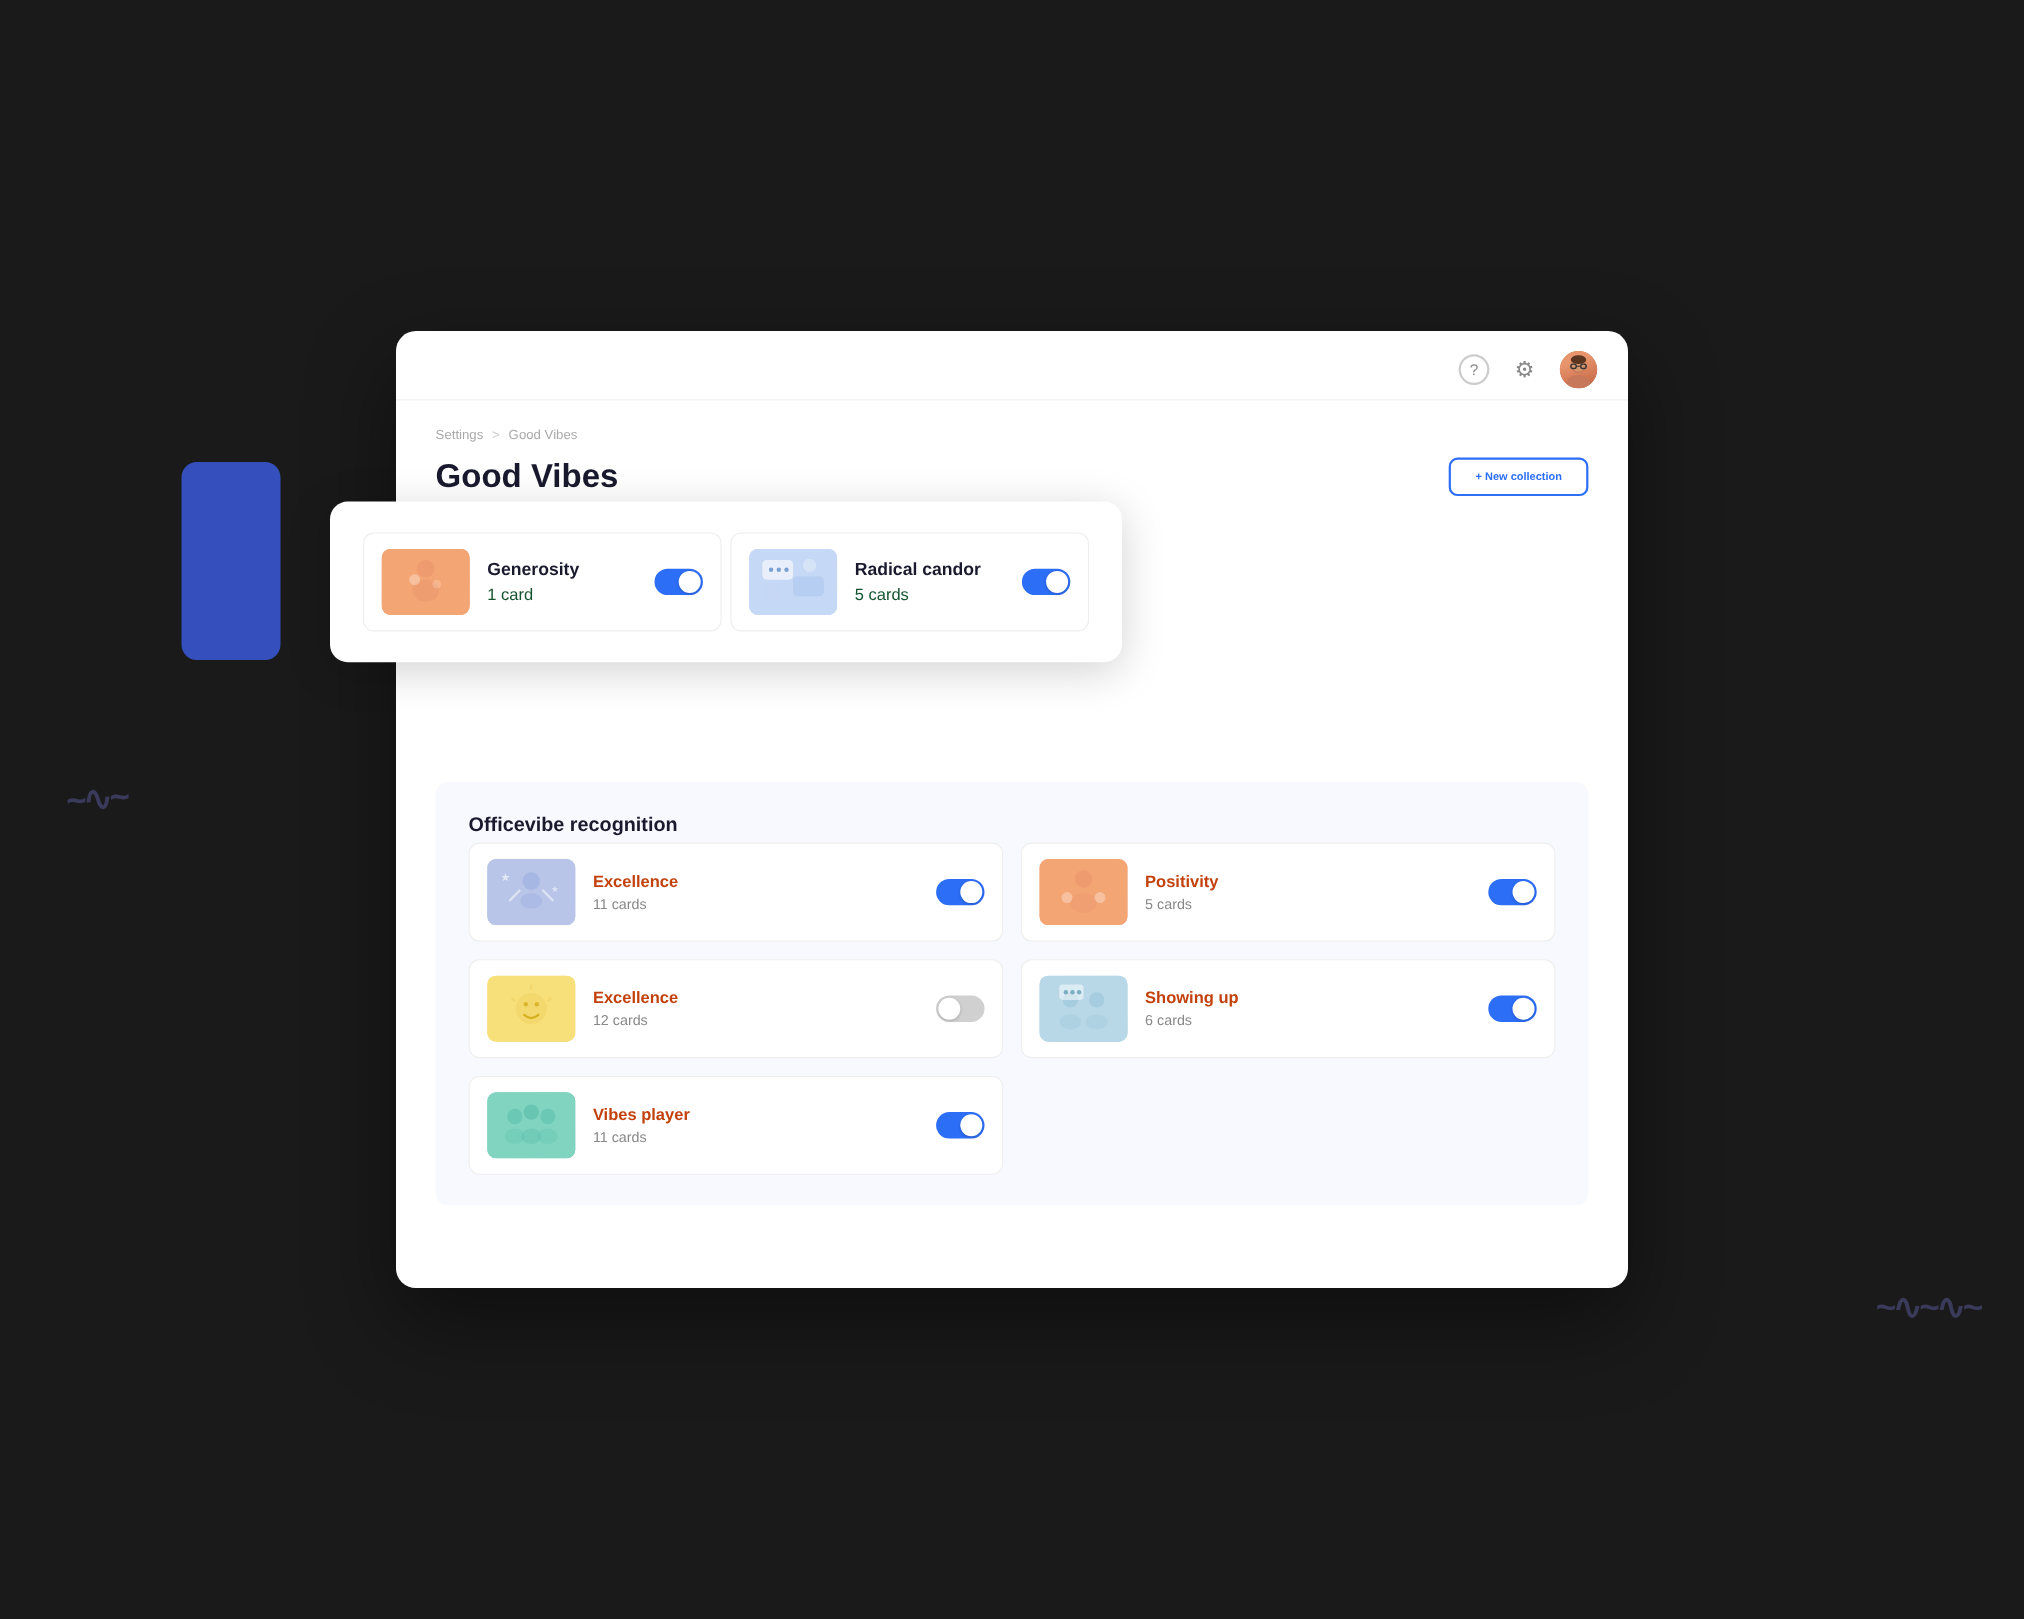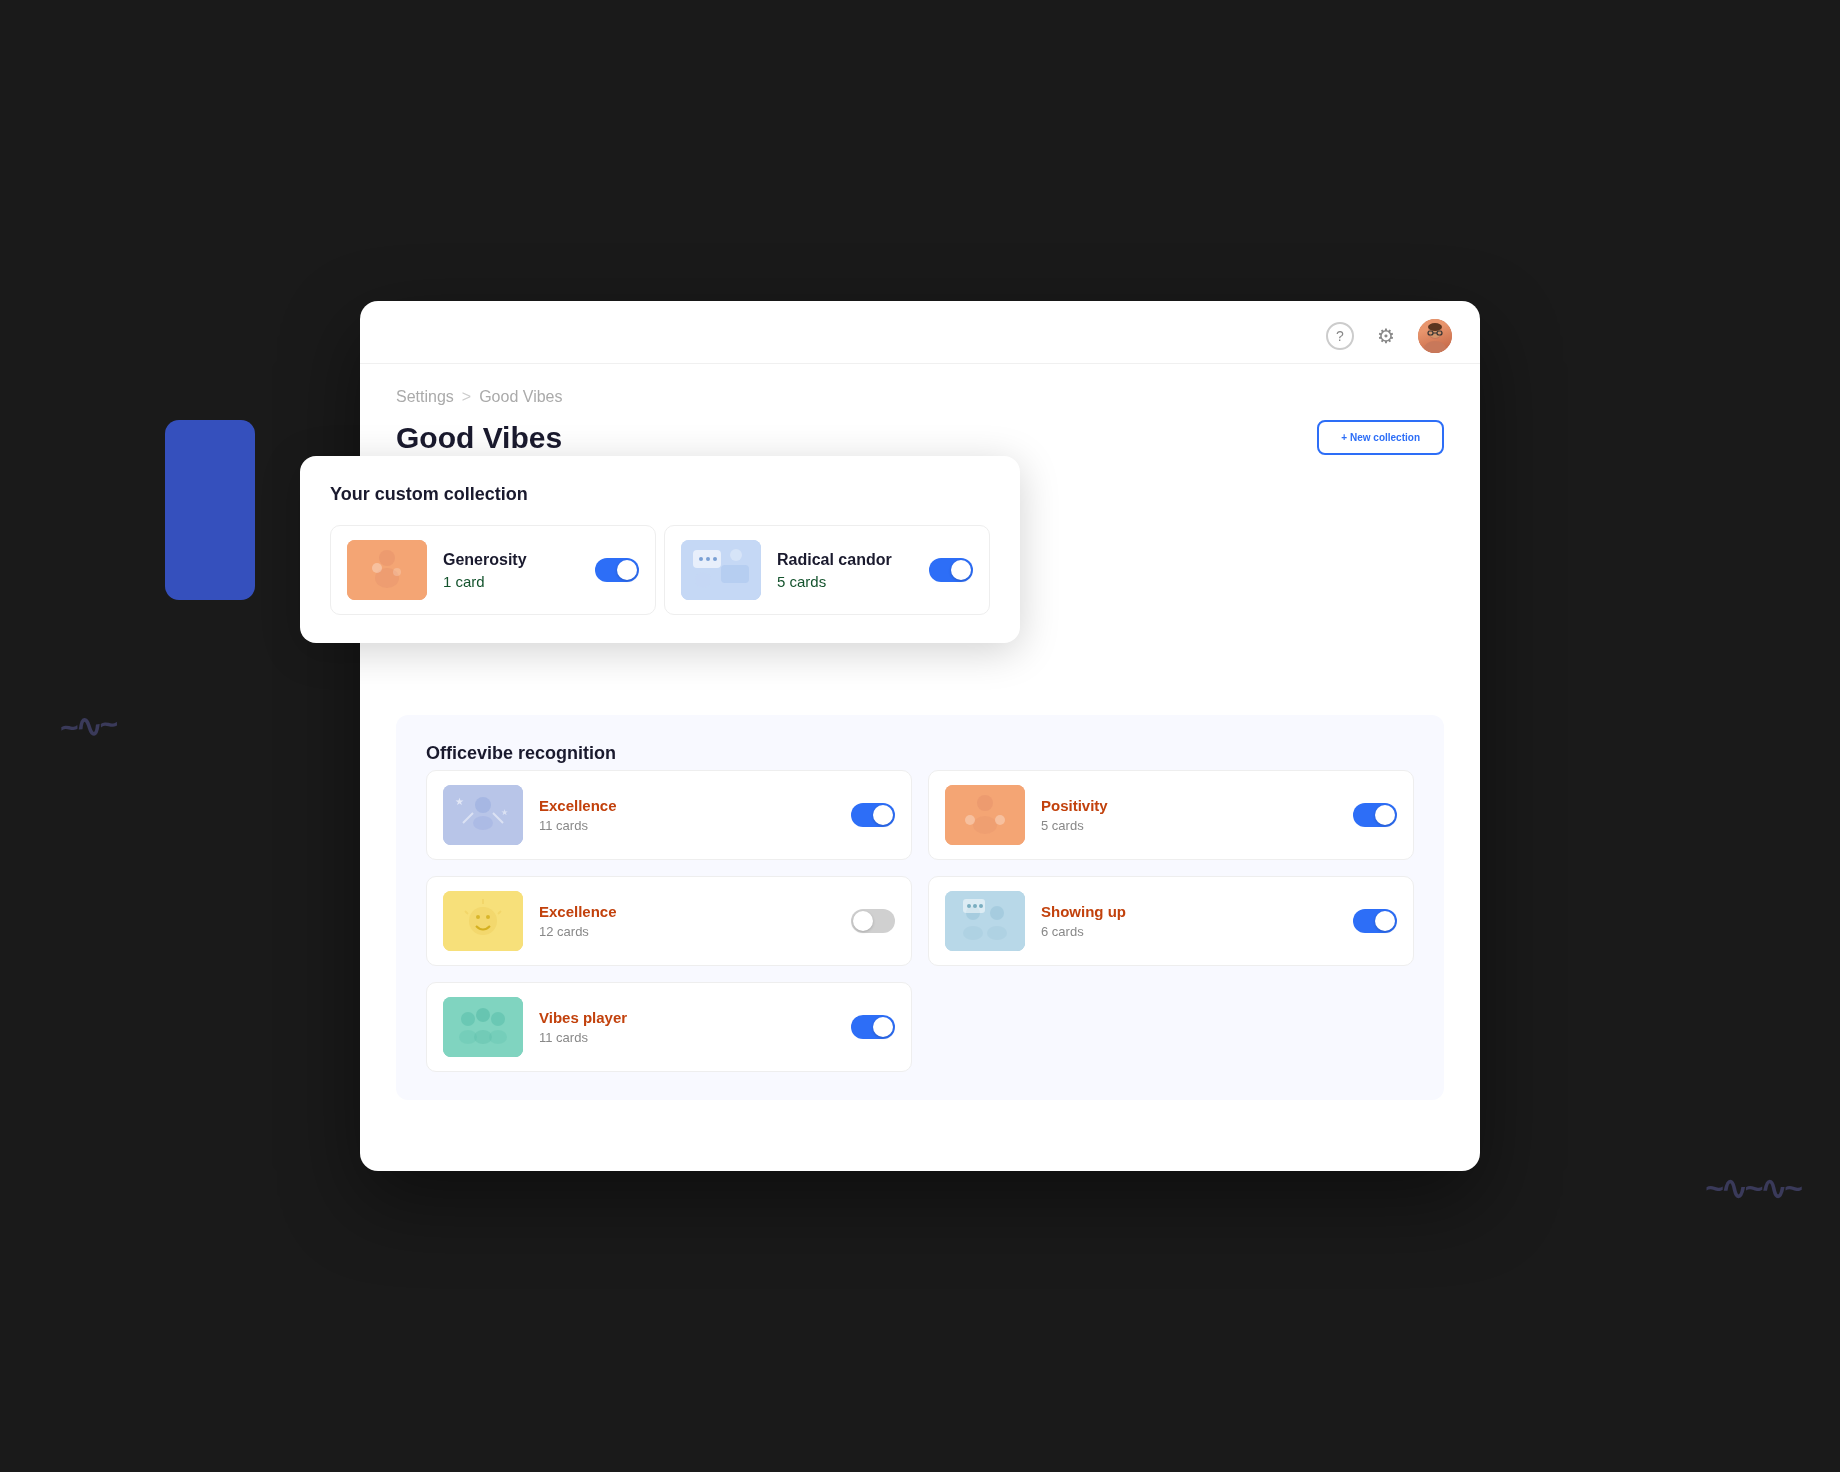--- a/index.html
+++ b/index.html
@@ -107,21 +107,21 @@
       padding: 24px 36px 36px;
     }
 
     
     .breadcrumb {
       display: flex;
       align-items: flex-end;
       gap: 8px;
       margin-bottom: 14px;
       color: #aaa;
-      font-size: 16px;
+      font-size: 12px;
     }
 
     .breadcrumb-link {
       color: #aaa;
       cursor: pointer;
     }
 
     .breadcrumb-sep {
       color: #ccc;
     }
@@ -427,21 +427,20 @@
       <span class="breadcrumb-sep">&gt;</span>
       <span class="breadcrumb-current">Good Vibes</span>
     </div>
 
     <div class="page-header">
       <h1 class="page-title">Good Vibes</h1>
       <button class="new-collection-btn">+ New collection</button>
     </div>
 
     <div class="custom-collection-card">
-      <div class="custom-collection-title">Your custom collection</div>
       <div class="custom-items-grid">
 
         <div class="custom-item">
           <div class="custom-item-img img-generosity">
             <svg width="80" height="60" viewBox="0 0 80 60">
               <rect width="80" height="60" rx="8" fill="#f4a574"></rect>
 
               <circle cx="40" cy="18" r="8" fill="#e8956d" opacity="0.6"></circle>
               <ellipse cx="40" cy="38" rx="12" ry="10" fill="#e8956d" opacity="0.5"></ellipse>
               <circle cx="30" cy="28" r="5" fill="#fff" opacity="0.3"></circle>

